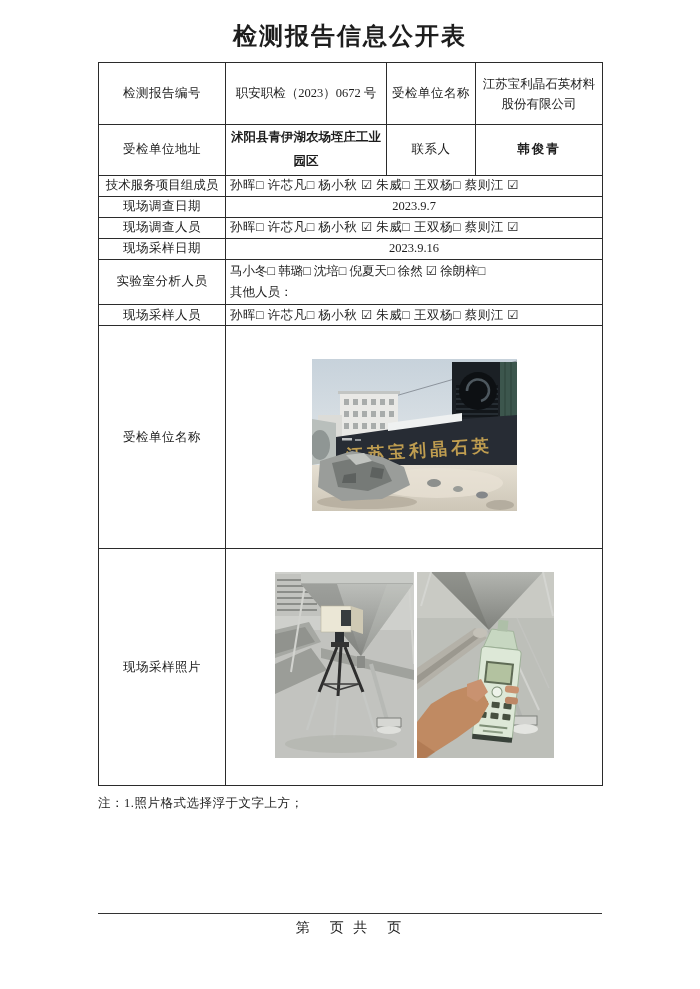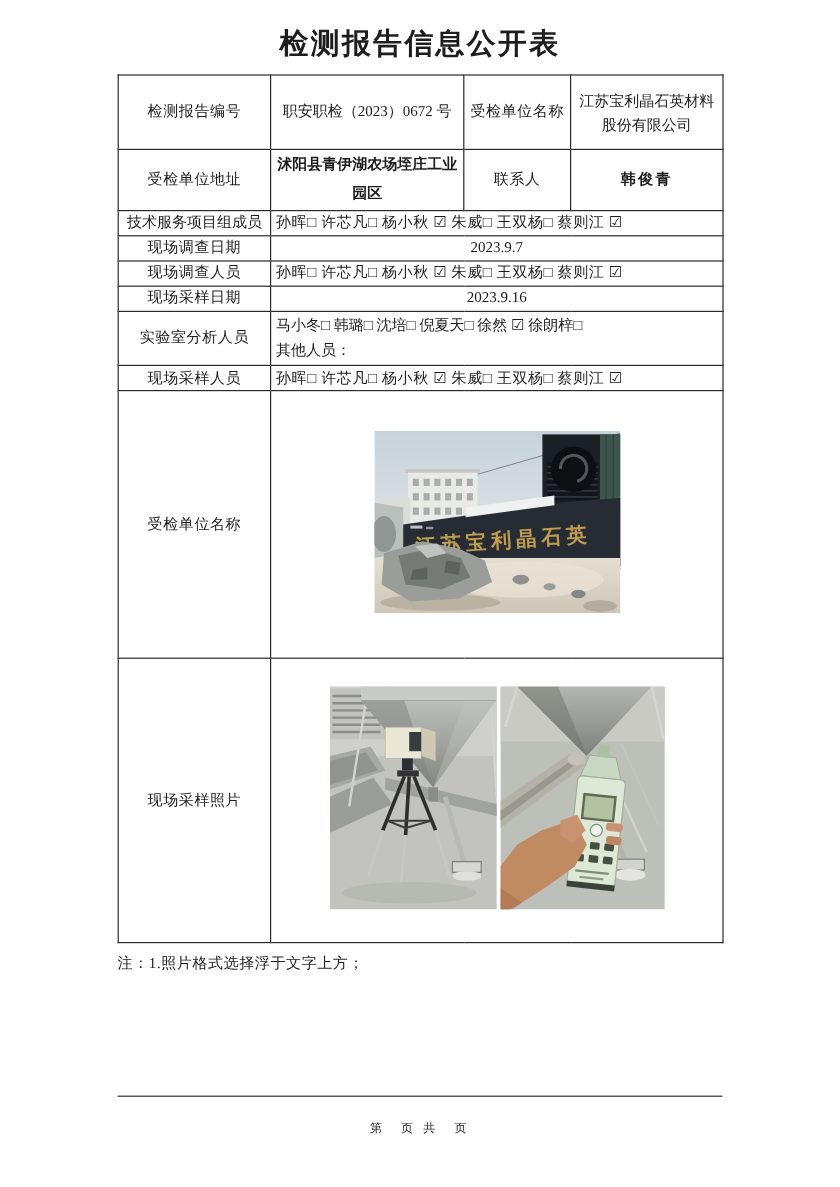--- a/index.html
+++ b/index.html
@@ -53,22 +53,22 @@
   .photo-cell { text-align:center; vertical-align:middle; }
   .photo-pair { display:inline-flex; gap:3px; align-items:flex-start; }
   svg { display:block; }
   .photo-frame { display:inline-block; line-height:0; }
 
   
   .note { margin-top:9px; font-size:12.5px; letter-spacing:0.5px; }
   .footer {
     position:absolute; left:98px; top:913px; width:504px;
     border-top:1.5px solid #333;
-    text-align:center; padding-top:19px;
-    font-size:10px; letter-spacing:3px;
+    text-align:center; padding-top:5px;
+    font-size:14px; letter-spacing:3px;
   }
 </style>
 </head>
 <body>
 
 <div class="page">
   <div class="content">
 
 
     <div class="title">检测报告信息公开表</div>

